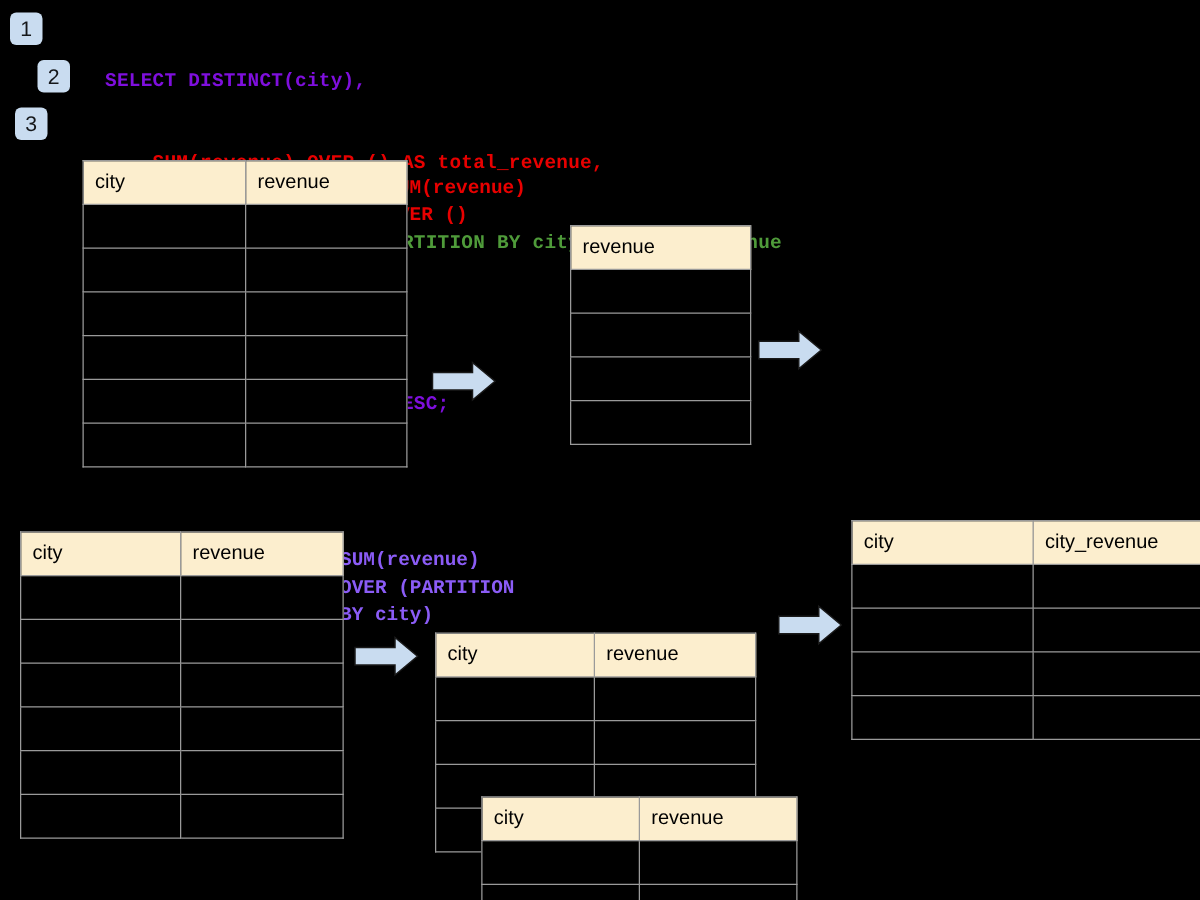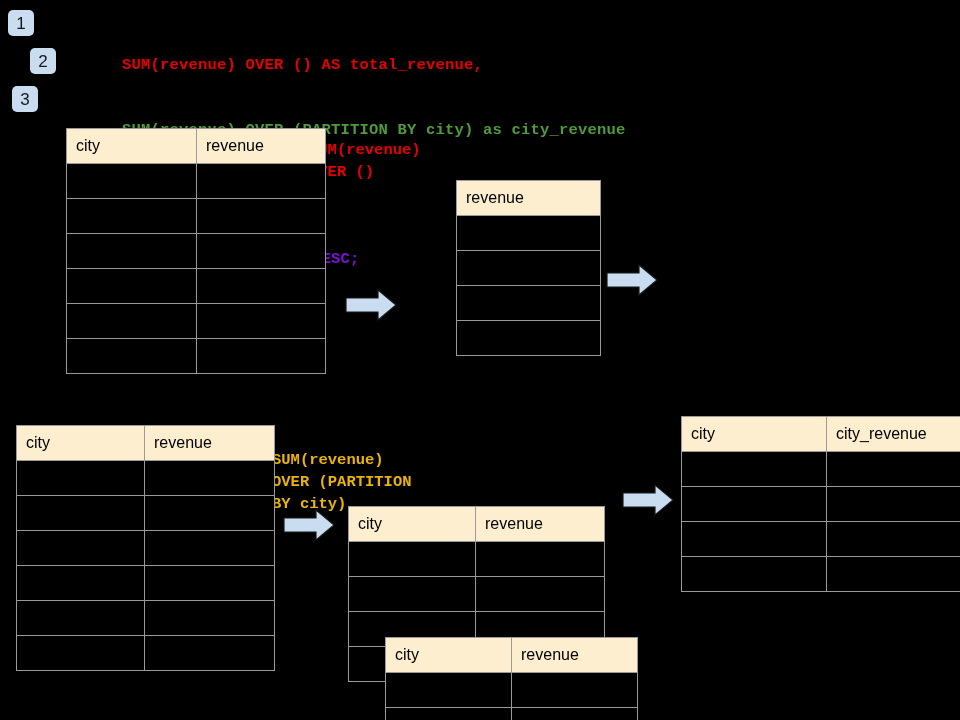--- a/index.html
+++ b/index.html
@@ -61,21 +61,21 @@
   .annot-sm {
     position: absolute;
     font-family: "Liberation Mono", monospace;
     font-weight: bold;
     white-space: pre;
     line-height: 20px;
     font-size: 13px;
     color: #7f0fdd;
   }
   .a-red   { color: #e80000; }
-  .a-green { color: #eab308; margin-top: 12px; }
+  .a-green { color: #8b5cf6; }
 
   
   .tbl {
     position: absolute;
     border-collapse: collapse;
     table-layout: fixed;
     background: #000000;
   }
   .tbl th, .tbl td {
     border: 1px solid #9a9a9a;
@@ -110,20 +110,21 @@
     <span>1</span>
   </div>
   <div class="badge" style="left:30px; top:48px;">
     <span>2</span>
   </div>
   <div class="badge" style="left:12px; top:86px;">
     <span>3</span>
   </div>
 
   <div class="code" style="left:84px; top:12px;">
+    <span class="ln c-violet">SELECT DISTINCT(city),</span>
     <span class="ln c-red">    SUM(revenue) OVER () AS total_revenue,</span>
     <span class="ln c-green">    SUM(revenue) OVER (PARTITION BY city) as city_revenue</span>
     <span class="ln c-violet">  FROM rides</span>
     <span class="ln c-violet">  ORDER by city_revenue DESC;</span>
   </div>
 
 
   <div class="annot a-red" style="left:309px; top:139px;">SUM(revenue)
 OVER ()</div>
 

